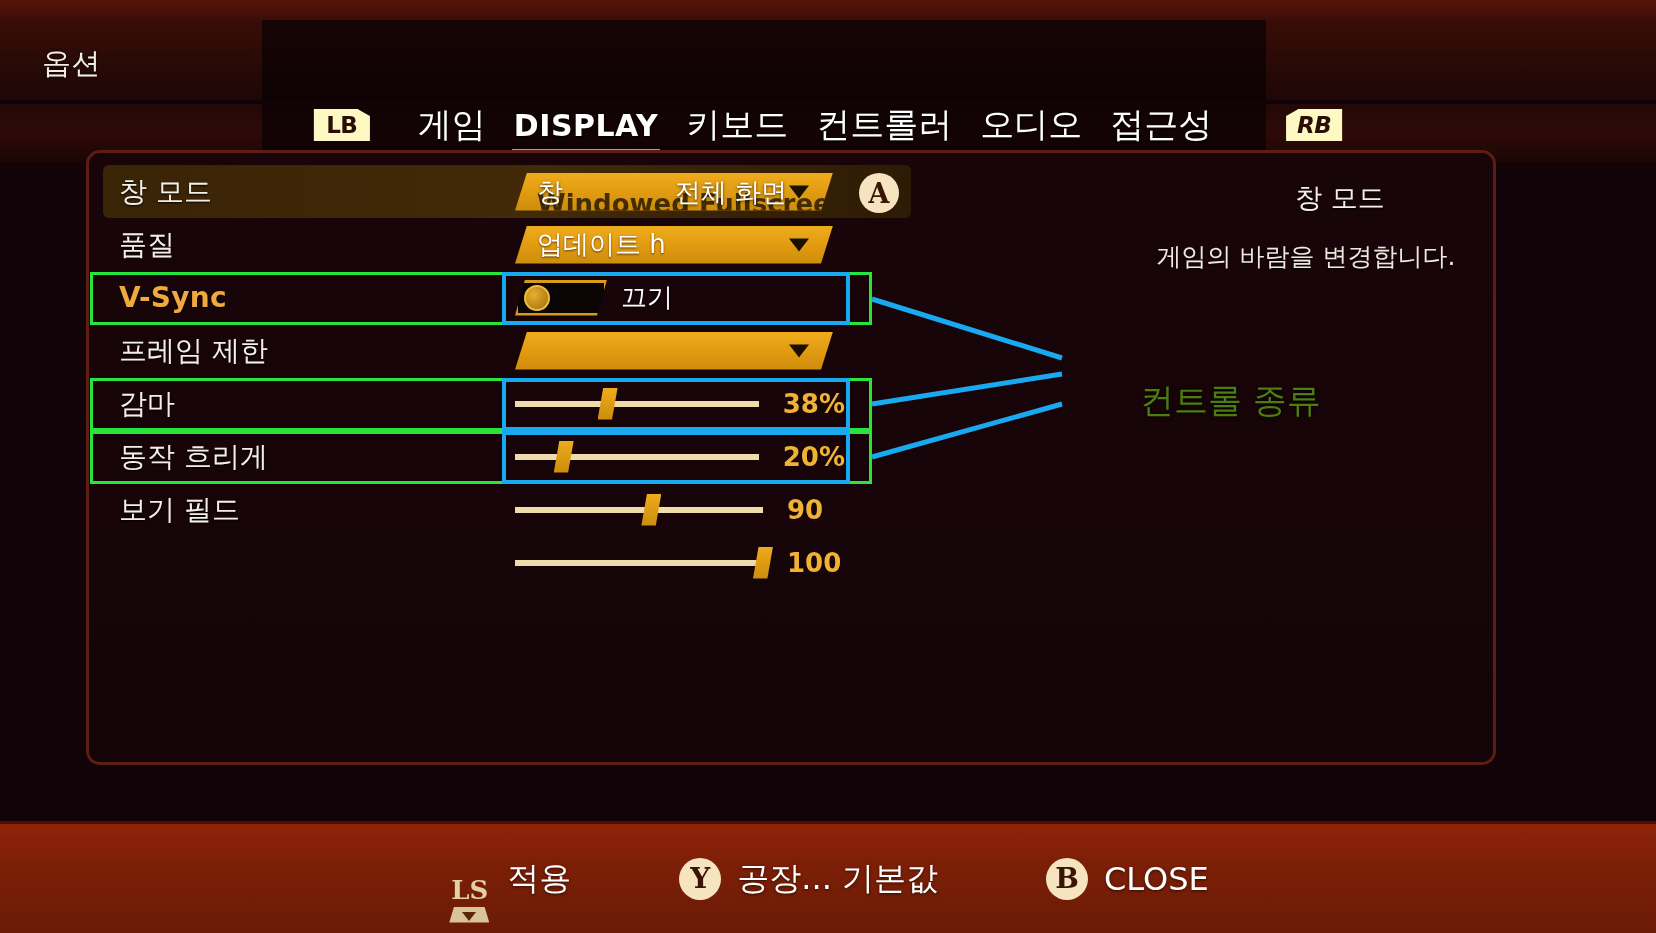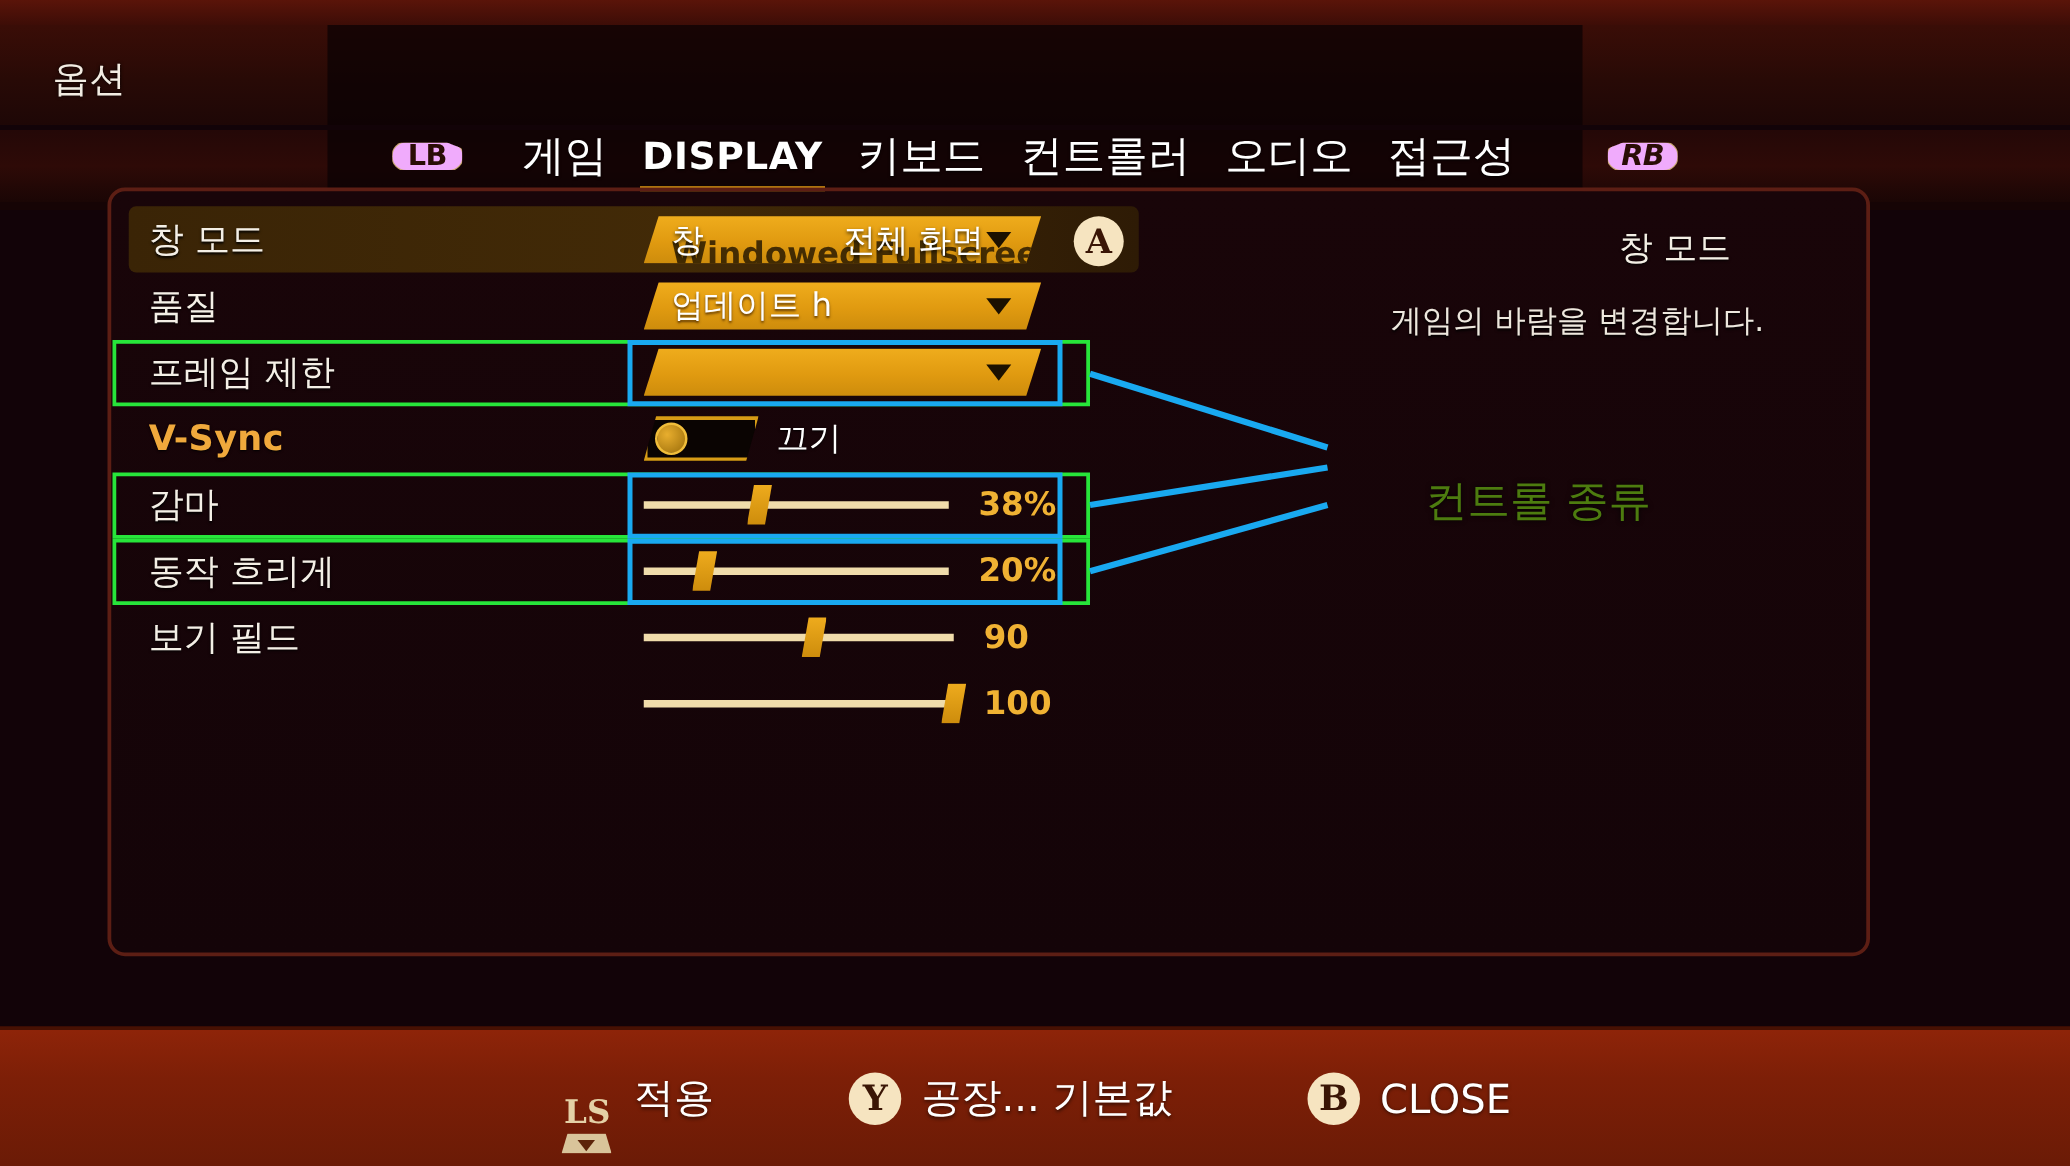--- a/index.html
+++ b/index.html
@@ -40,29 +40,28 @@
     font-size: 29px; color: #f2ece2; letter-spacing: 0.5px;
     text-shadow: 0 0 3px rgba(0,0,0,0.9);
   }
 
   
   #tabrow {
     position: absolute; top: 94px; left: 0; right: 0; height: 62px;
     display: flex; align-items: center; justify-content: center; gap: 0px;
   }
   .bumper {
-    width: 56px; height: 22px;
-    background: #f0abfc;
+    width: 56px; height: 32px;
+    background: #fef9c3;
     color: #2a0d06;
     font-family: "DejaVu Sans", "Liberation Sans", sans-serif;
     font-weight: bold; font-size: 23px;
     display: flex; align-items: center; justify-content: center;
     letter-spacing: -0.5px;
     box-shadow: 0 0 0 1px #c9a871;
-    border-radius: 14px;
   }
   .bumper.lb { clip-path: polygon(0 0, 78% 0, 100% 22%, 100% 100%, 0 100%); margin-right: 34px; }
   .bumper.rb { clip-path: polygon(22% 0, 100% 0, 100% 100%, 0 100%, 0 22%); margin-left: 60px; font-style: italic; }
 
   .tab {
     position: relative;
     font-size: 34px; color: #ffffff;
     padding: 0 14px;
     white-space: nowrap;
     cursor: pointer;
@@ -184,21 +183,21 @@
     font-size: 28px; color: #f2ede3; text-shadow: 0 1px 2px #000;
   }
 
   
   #desc-title {
     position: absolute; left: 1200px; top: 180px;
     width: 280px; text-align: center;
     font-size: 27px; color: #f4efe5; text-shadow: 0 1px 2px #000;
   }
   #desc-body {
-    position: absolute; left: 1012px; top: 240px;
+    position: absolute; left: 1056px; top: 240px;
     width: 500px; text-align: center;
     font-size: 25px; color: #eee8de; text-shadow: 0 1px 2px #000;
   }
 
   
   #anno-svg { position: absolute; left: 0; top: 0; width: 1656px; height: 933px; pointer-events: none; }
   #anno-label {
     position: absolute; left: 1140px; top: 378px;
     font-size: 34px; color: #4d7c0f; font-weight: 400;
     text-shadow: 0 0 4px rgba(0,0,0,0.9);
@@ -300,36 +299,36 @@
         <div class="rlabel">품질</div>
         <div class="rctl">
           <div class="dd">
             <span class="ddtext">업데이트 h</span>
             <span class="ddcaret"></span>
           </div>
         </div>
       </div>
 
       <div class="row">
+        <div class="rlabel hl">V-Sync</div>
+        <div class="rctl">
+          <div class="toggle">
+            <span class="knob"></span>
+          </div>
+          <span class="toggle-label">끄기</span>
+        </div>
+      </div>
+
+      <div class="row">
         <div class="rlabel">프레임    제한</div>
         <div class="rctl">
           <div class="dd">
             <span class="ddtext"></span>
             <span class="ddcaret"></span>
           </div>
-        </div>
-      </div>
-
-      <div class="row">
-        <div class="rlabel hl">V-Sync</div>
-        <div class="rctl">
-          <div class="toggle">
-            <span class="knob"></span>
-          </div>
-          <span class="toggle-label">끄기</span>
         </div>
       </div>
 
       <div class="row">
         <div class="rlabel">감마</div>
         <div class="rctl">
           <div class="slider">
             <span class="track"></span>
             <span class="knob" style="left: 38%;"></span>
           </div>

